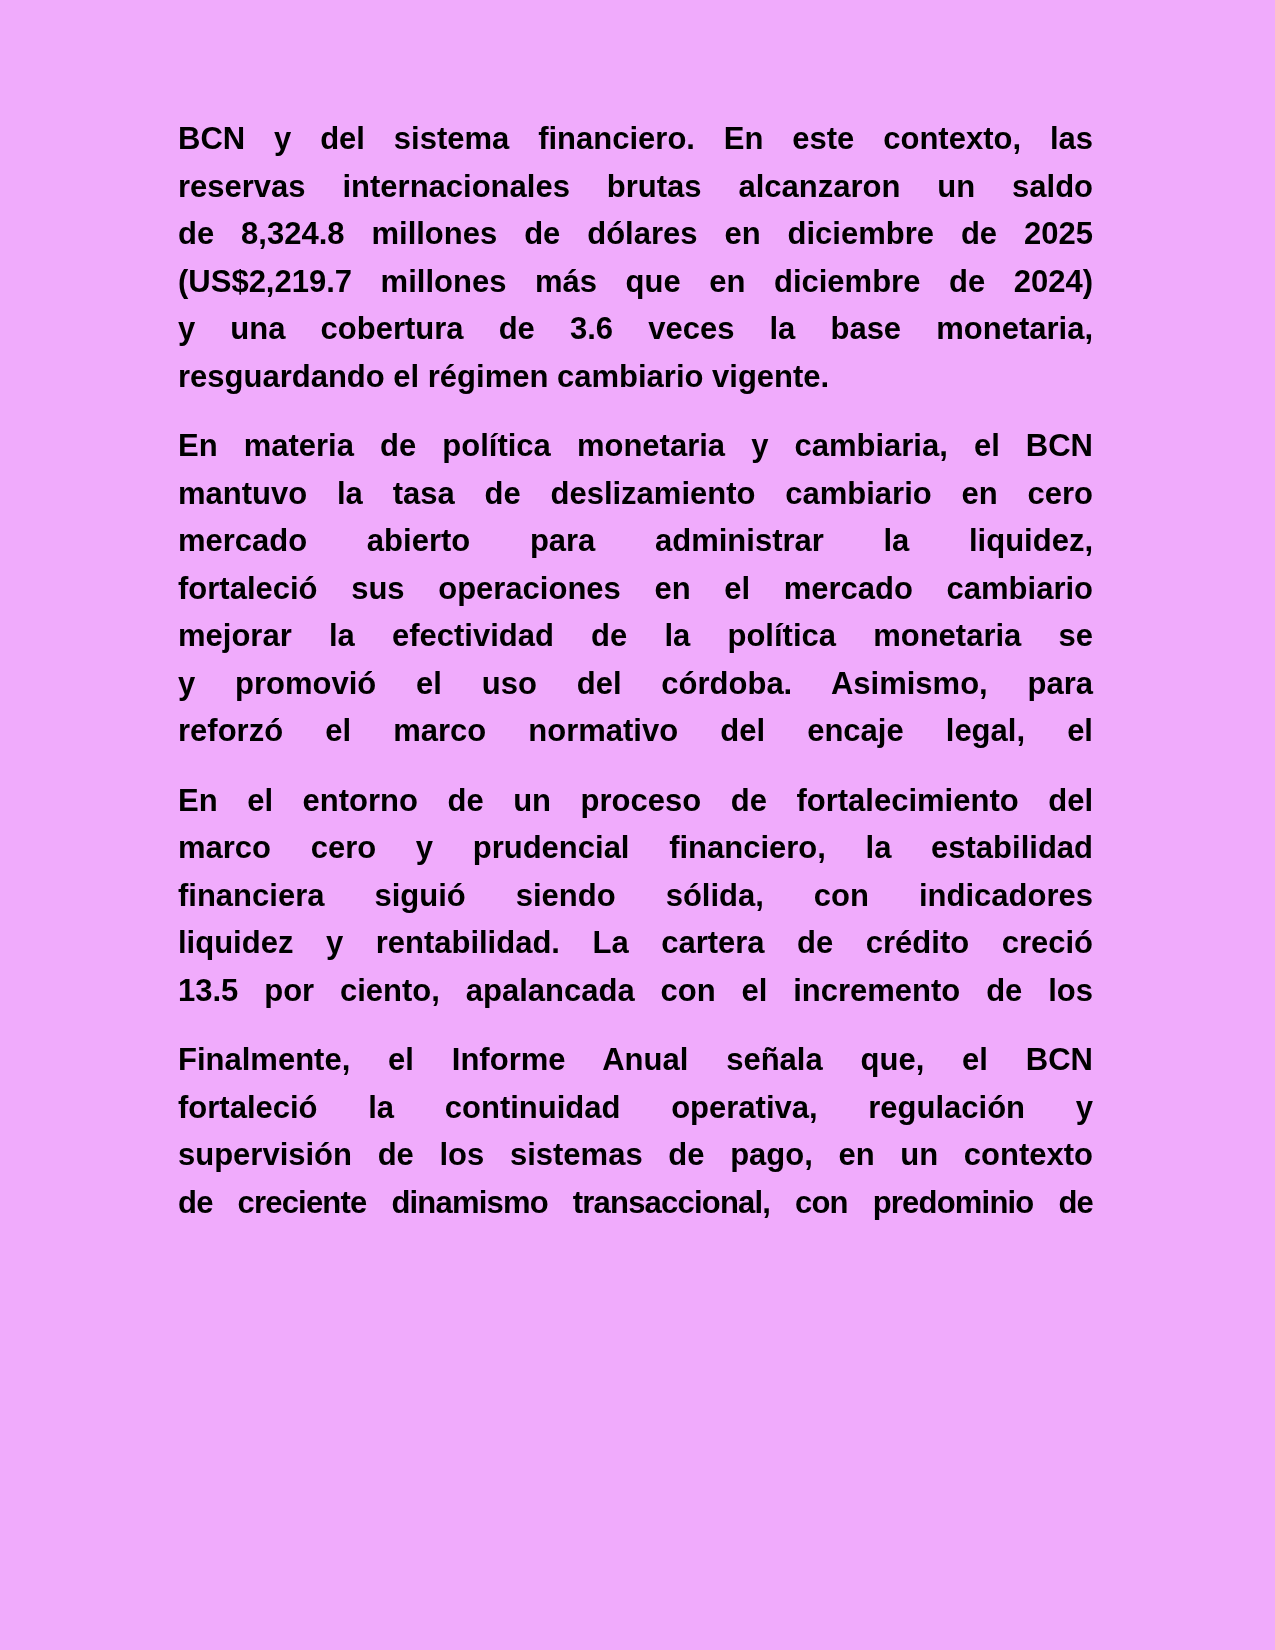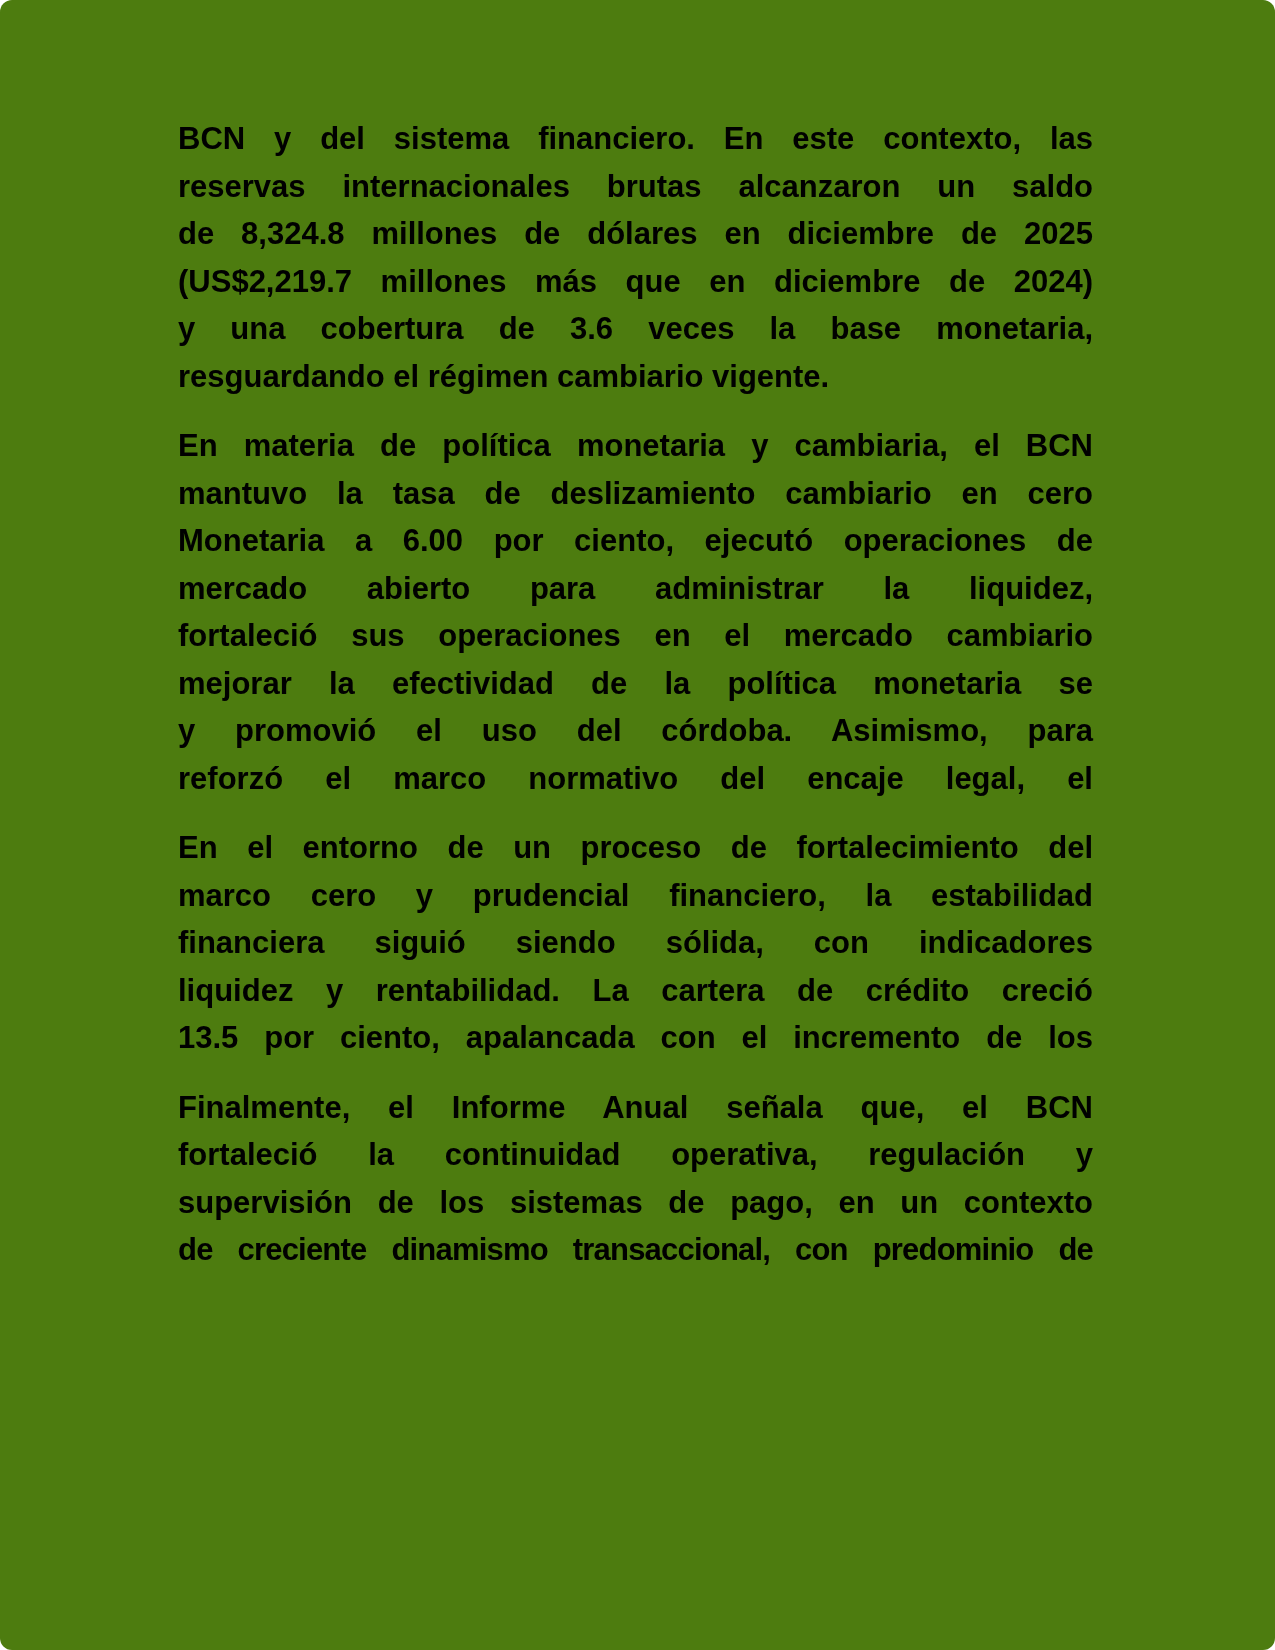--- a/index.html
+++ b/index.html
@@ -11,22 +11,21 @@
     height: 1650px;
     background: #ffffff;
     position: relative;
     overflow: hidden;
   }
   .page {
     position: absolute;
     left: 0; top: 0;
     width: 1275px;
     height: 1650px;
-    background: #4d7c0f;
-    border-radius: 12px;
+    background: #f0abfc;
   }
   .doc-body {
     position: absolute;
     left: 178px;
     top: 115px;
     width: 915px;
     color: #000000;
     font-family: "Liberation Sans", "DejaVu Sans", sans-serif;
     font-weight: 700;
     font-size: 31px;
@@ -65,21 +64,20 @@
       <div class="text-line just">reservas internacionales brutas alcanzaron un saldo</div>
       <div class="text-line just">de 8,324.8 millones de dólares en diciembre de 2025</div>
       <div class="text-line just">(US$2,219.7 millones más que en diciembre de 2024)</div>
       <div class="text-line just">y una cobertura de 3.6 veces la base monetaria,</div>
       <div class="text-line last">resguardando el régimen cambiario vigente.</div>
     </div>
 
     <div class="paragraph">
       <div class="text-line just">En materia de política monetaria y cambiaria, el BCN</div>
       <div class="text-line just">mantuvo la tasa de deslizamiento cambiario en cero</div>
-      <div class="text-line just">Monetaria a 6.00 por ciento, ejecutó operaciones de</div>
       <div class="text-line just">mercado abierto para administrar la liquidez,</div>
       <div class="text-line just">fortaleció sus operaciones en el mercado cambiario</div>
       <div class="text-line just">mejorar la efectividad de la política monetaria se</div>
       <div class="text-line just">y promovió el uso del córdoba. Asimismo, para</div>
       <div class="text-line just">reforzó el marco normativo del encaje legal, el</div>
     </div>
 
     <div class="paragraph">
       <div class="text-line just">En el entorno de un proceso de fortalecimiento del</div>
       <div class="text-line just">marco cero y prudencial financiero, la estabilidad</div>

